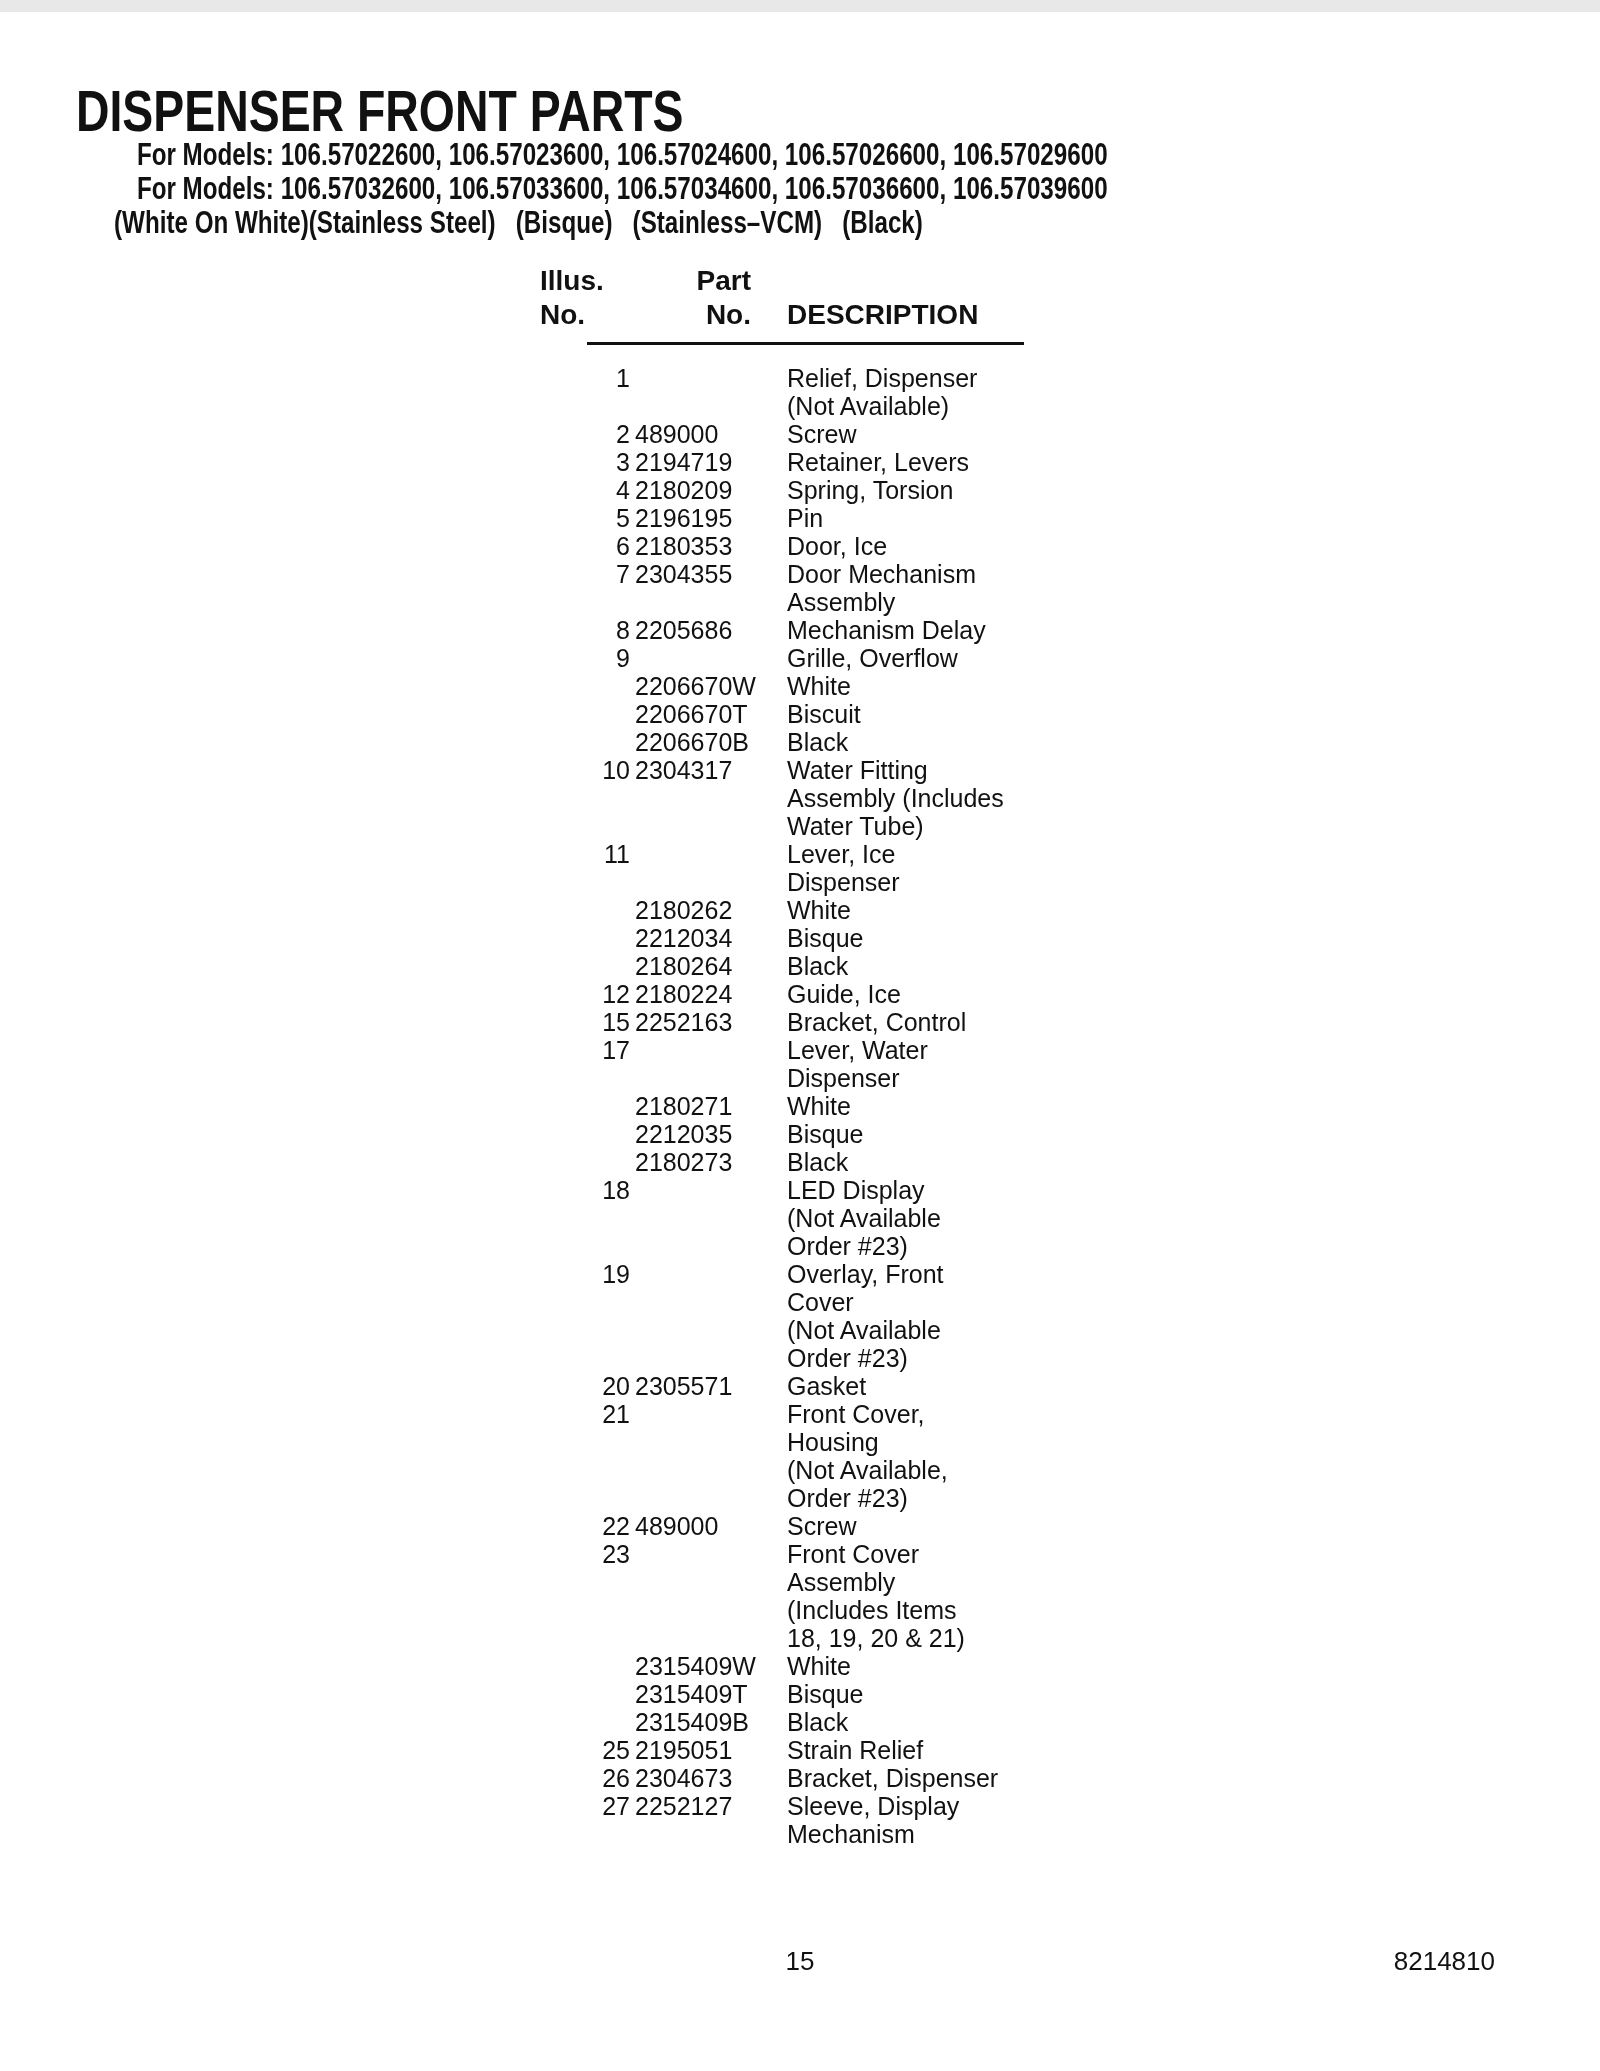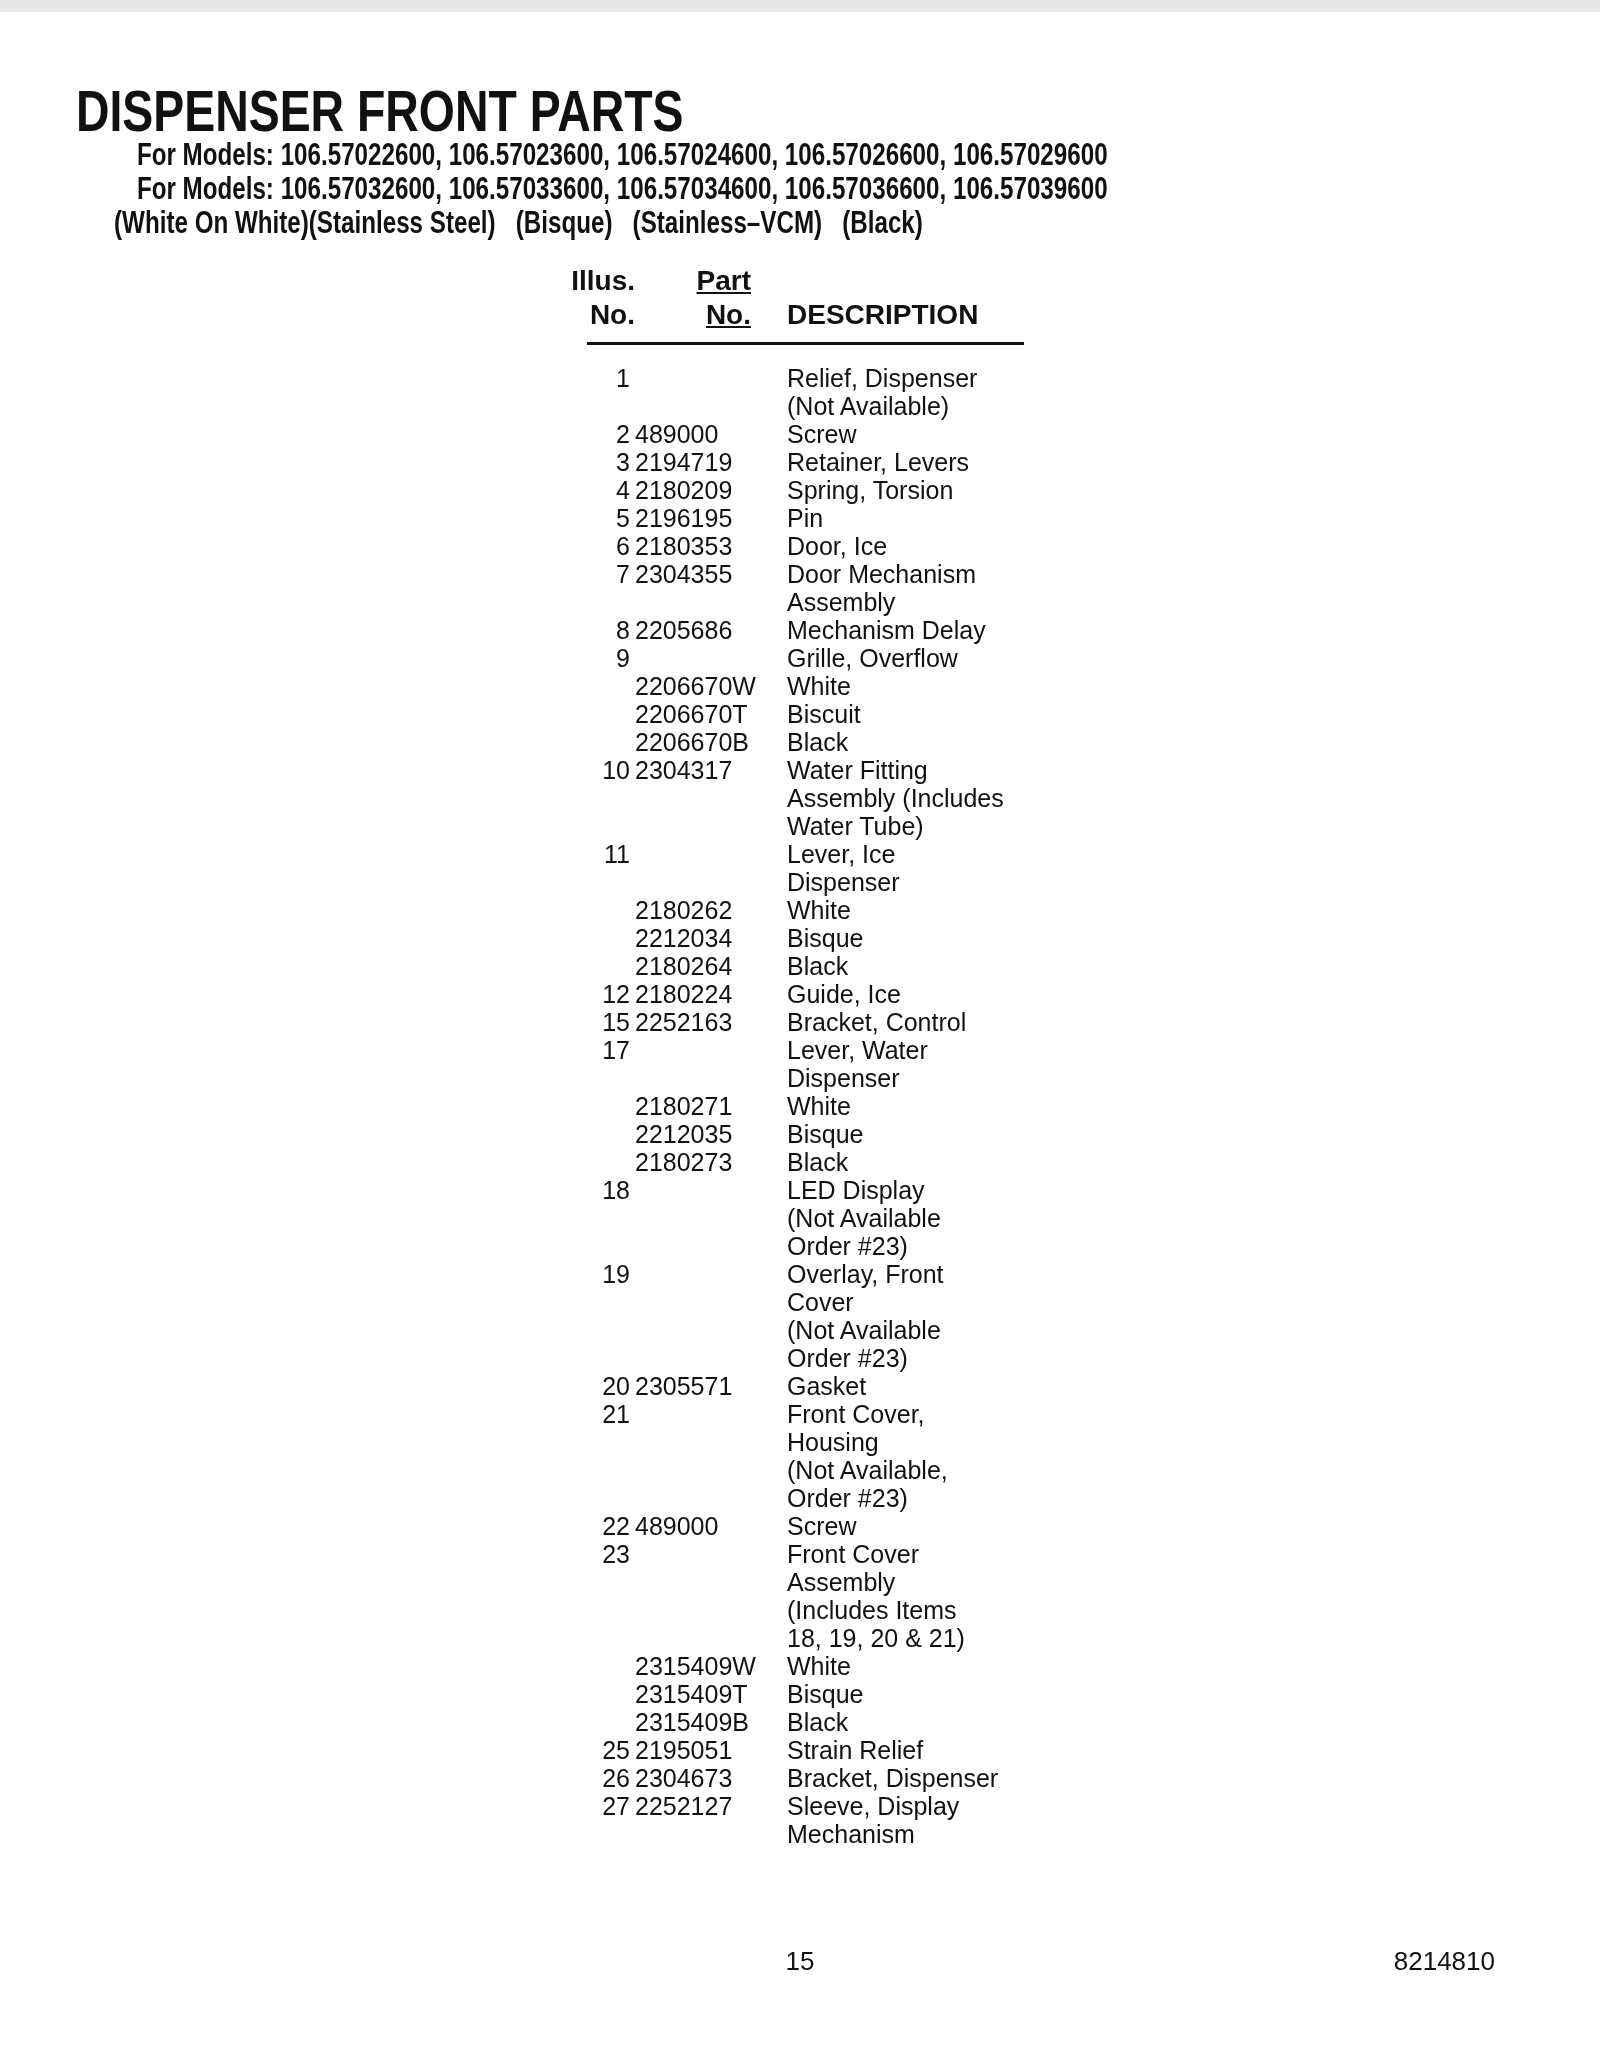--- a/index.html
+++ b/index.html
@@ -52,22 +52,22 @@
   .hrow, .row {
     display: grid;
     grid-template-columns: 95px 142px 10px 1fr;
   }
   .hrow {
     font-size: 28px;
     font-weight: bold;
     line-height: 34px;
   }
   .hcell { white-space: pre; }
-  .hcell.c1 { text-align: right; }
-  .hcell.c2 { text-align: right; padding-right: 26px; text-decoration: underline; }
+  .hcell.c1 { }
+  .hcell.c2 { text-align: right; padding-right: 26px; }
   .hcell.c4 { text-align: left; }
   .rule {
     height: 3px;
     background: #111111;
     width: 437px;
     margin: 10px 0 0 47px;
   }
   .tbody { margin-top: 19px; }
   .row {
     font-size: 25px;

